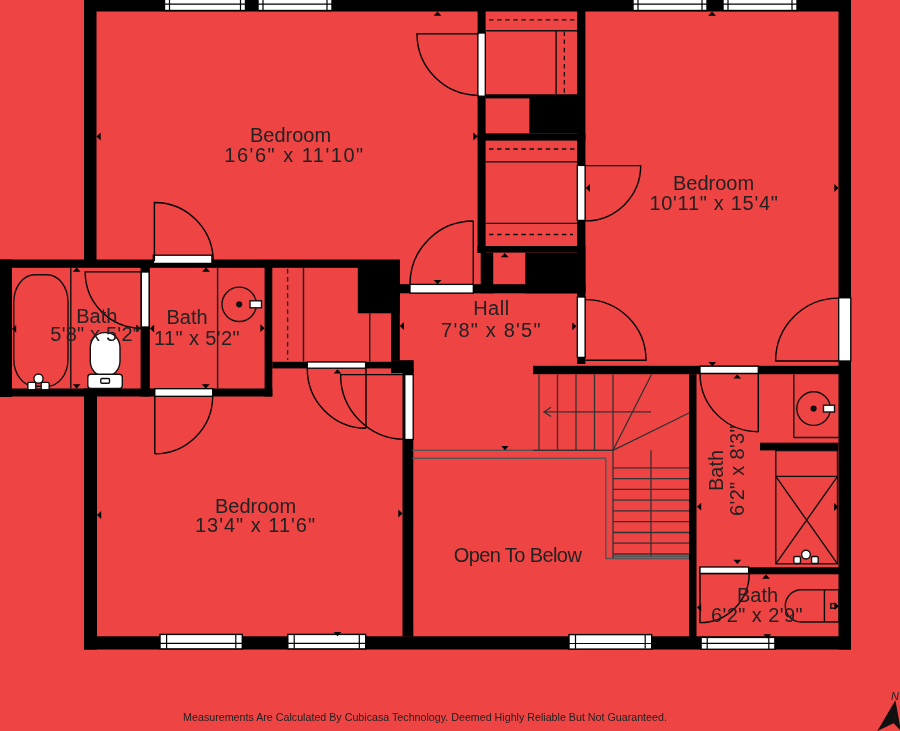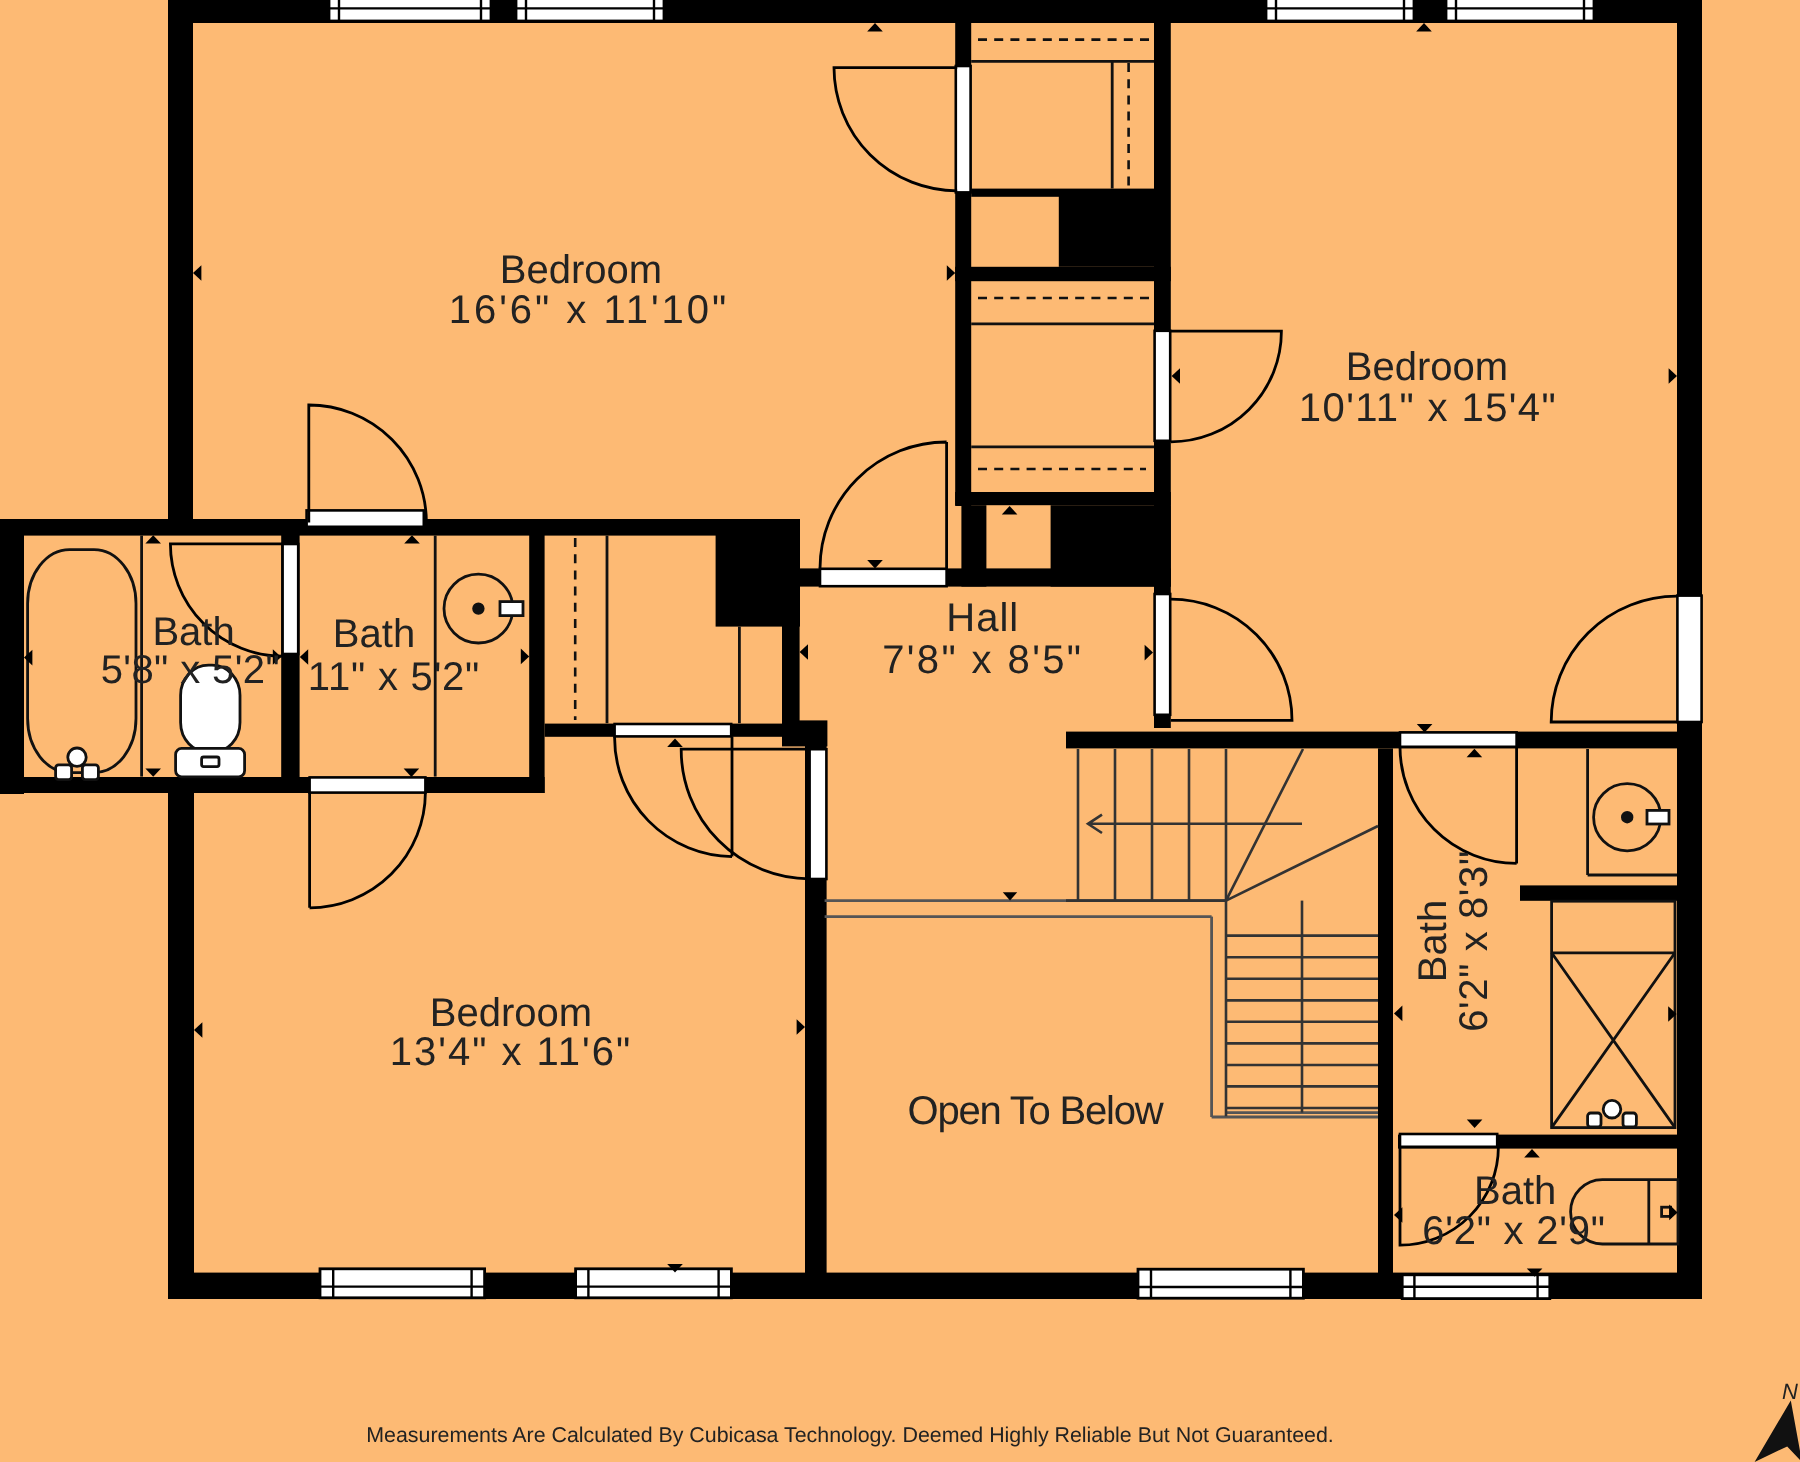--- a/index.html
+++ b/index.html
@@ -1,16 +1,16 @@
 <!DOCTYPE html>
 <html><head>
 <meta charset="utf-8">
 <style>
   html,body{margin:0;padding:0;background:#ffffff;}
-  #c{position:relative;width:900px;height:731px;background:#fdba74;overflow:hidden;}
+  #c{position:relative;width:900px;height:731px;background:#ef4444;overflow:hidden;}
   svg{display:block;}
   text{font-family:"Liberation Sans",sans-serif;fill:#222222;}
 </style>
 </head>
 <body>
 <div id="c">
 <svg width="900" height="731" viewBox="0 0 900 731">
 <g id="walls" fill="#000000" stroke="none">
 
   <rect x="84" y="0" width="767" height="11.5"></rect>

